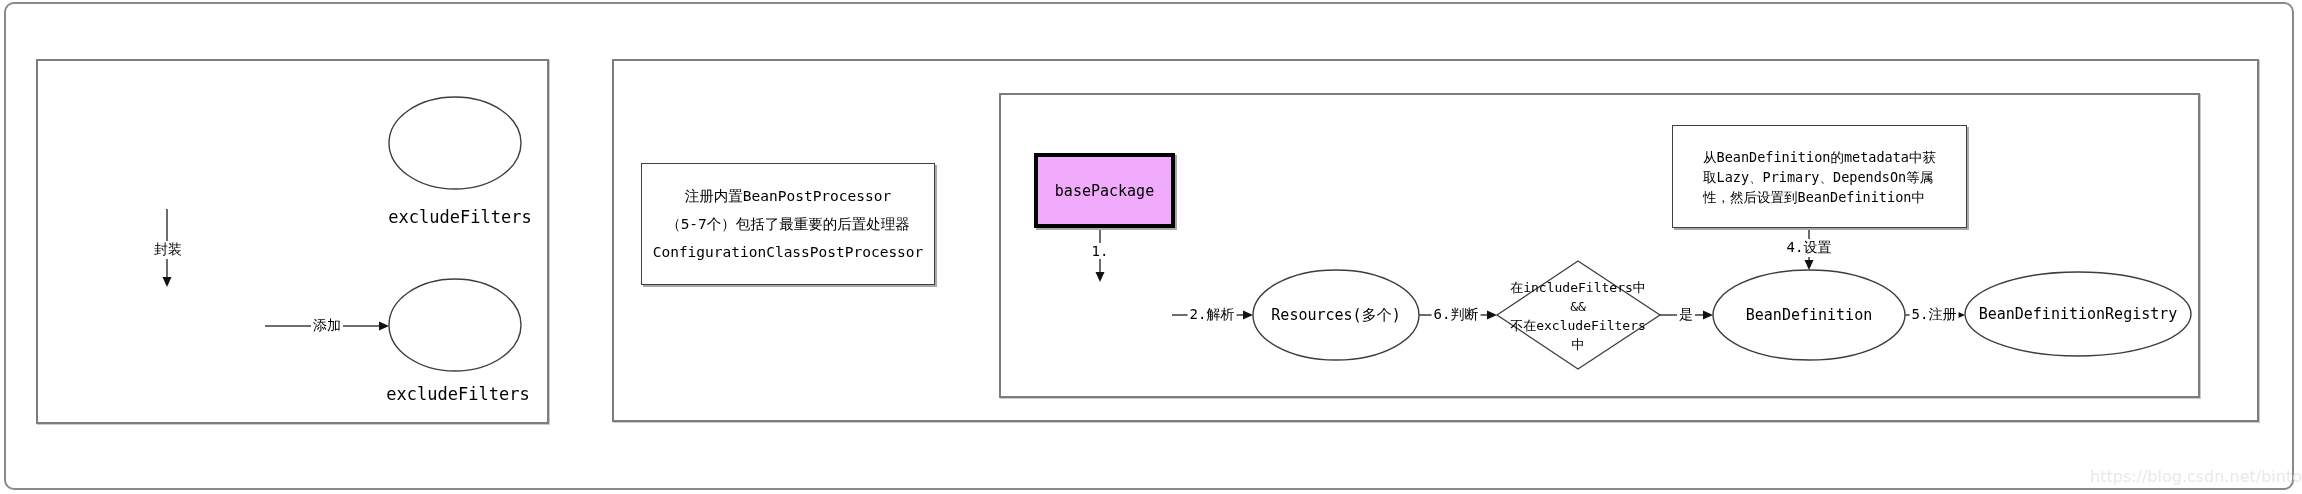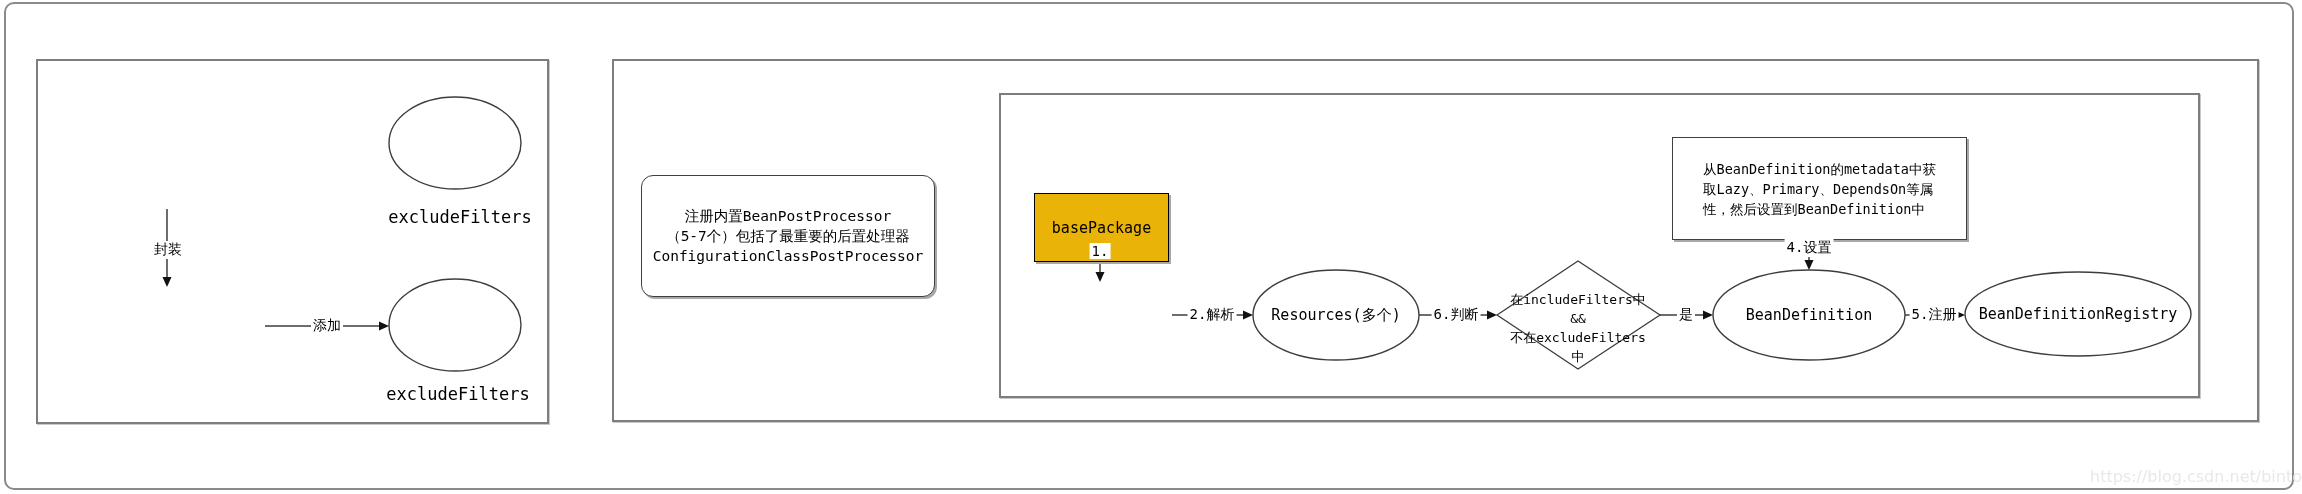--- a/index.html
+++ b/index.html
@@ -1,37 +1,37 @@
 <!DOCTYPE html>
 <html><head>
 <meta charset="utf-8">
 <style>
   html,body { margin:0; padding:0; background:#ffffff; }
   body { width:2302px; height:494px; overflow:hidden;
          font-family:"DejaVu Sans Mono","Liberation Mono",monospace; color:#000; }
   .stage { position:relative; width:2302px; height:494px; background:#fff; }
   .frame { position:absolute; border:2px solid #8a8a8a; border-radius:10px; background:#fff; }
   .panel { position:absolute; border:2px solid #7d7d7d; background:#fff; box-shadow:1px 1px 0 #c9c9c9; }
-  .nodebox { position:absolute; border:1px solid #000000; background:#eab308;
+  .nodebox { position:absolute; border:4px solid #000000; background:#f0abfc;
              box-shadow:2px 2px 0 #a8a8a8; display:flex; align-items:center; justify-content:center;
-             font-size:15px;margin-top:40px; }
+             font-size:15px; }
   .panel-title { position:absolute; transform:translate(-50%,-50%); font-weight:bold;
                  font-size:17px; white-space:nowrap; }
   .main-title { position:absolute; transform:translate(-50%,-50%); font-weight:bold;
                 font-size:17px; letter-spacing:.5px; white-space:nowrap; }
   .shape-label { position:absolute; transform:translate(-50%,-50%); font-size:15px;
                  white-space:nowrap; text-align:center; z-index:6; }
   .ellipse-caption { position:absolute; transform:translate(-50%,-50%); font-size:17px;
                      white-space:nowrap; z-index:6; }
   .edge-label { position:absolute; transform:translate(-50%,-50%); font-size:14px;
                 background:#fff; padding:0 2px; white-space:nowrap; z-index:7; }
   .note { position:absolute; border:1px solid #3f3f3f; background:#fff; box-shadow:2px 2px 0 #a8a8a8;
           display:flex; align-items:center; justify-content:center; z-index:5; }
-  .pre { white-space:pre-line;margin-top:12px; }
-  .note-center { font-size:14.5px; line-height:20px; text-align:center;border-radius:12px; }
+  .pre { white-space:pre-line; }
+  .note-center { font-size:14.5px; line-height:28px; text-align:center; }
   .note-left  { font-size:13.5px; line-height:20px; text-align:left; padding:4px 9px; }
   .diamond-text { position:absolute; transform:translate(-50%,-50%); font-size:13px; line-height:19px;
                   text-align:center; z-index:6; }
   svg.connectors { position:absolute; left:0; top:0; z-index:4; }
   .watermark { position:absolute; font-size:16px; white-space:nowrap; z-index:8;
                font-family:"DejaVu Sans","Liberation Sans",sans-serif; }
   .z5 { z-index:5; } .z3 { z-index:3; } .z2 { z-index:2; } .z1 { z-index:1; }
 </style>
 </head>
 <body>

